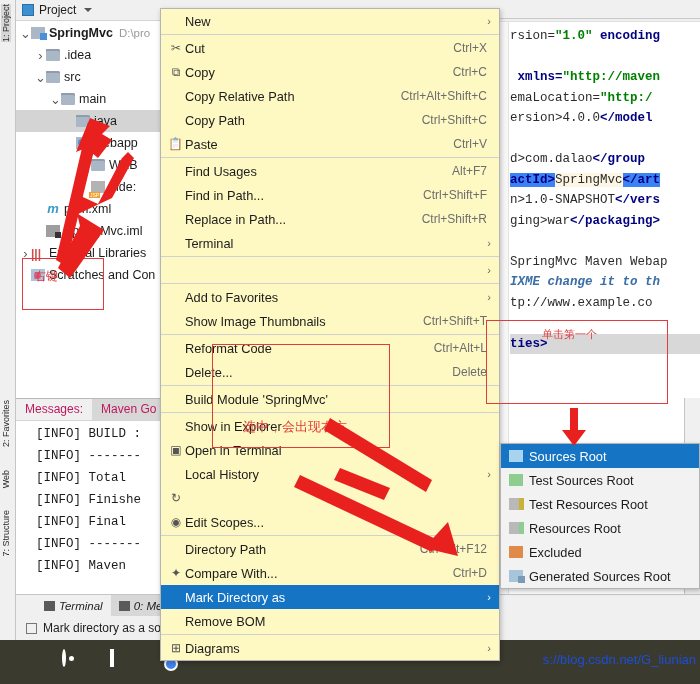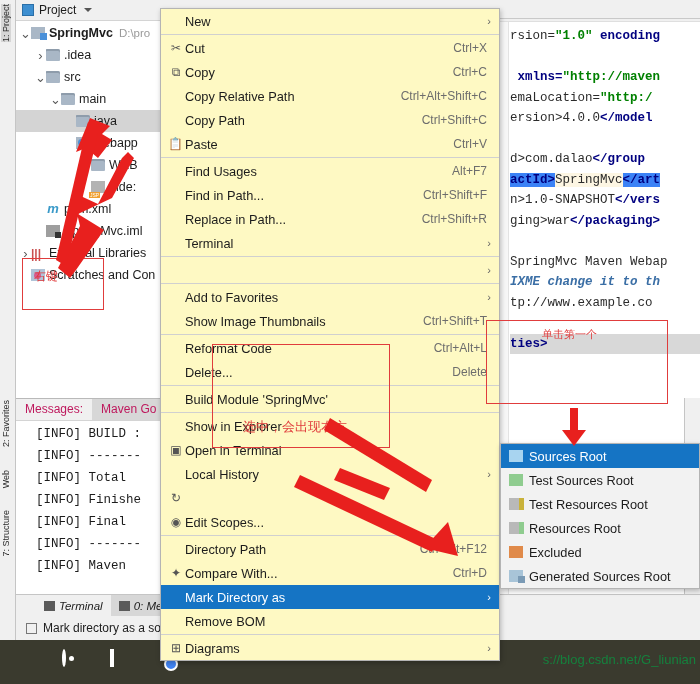--- a/index.html
+++ b/index.html
@@ -142,21 +142,21 @@
             position:relative;}
   .cortana:after{content:'';position:absolute;left:5px;top:5px;width:5px;height:5px;
                  background:#fff;border-radius:50%;}
   .taskview{ width:20px;height:18px;border:2px solid #fff;}
   .chrome{ width:22px;height:22px;border-radius:50%;
            background:conic-gradient(#ea4335 0 33%,#fbbc05 33% 50%,#34a853 50% 83%,#ea4335 83% 100%);
            position:relative;}
   .chrome:after{content:'';position:absolute;left:6px;top:6px;width:10px;height:10px;
                 border-radius:50%;background:#4285f4;border:2px solid #fff;}
   .watermark{ position:absolute; right:4px; top:652px; font-size:13px;
-              color:#15803d; font-family:"Liberation Sans",sans-serif; }
+              color:#1d4ed8; font-family:"Liberation Sans",sans-serif; }
 
   
   .ctxmenu{
     position:absolute; left:160px; top:8px; width:340px;
     background:#fef9c3; border:1px solid #b4b4b4;
     box-shadow:1px 2px 5px rgba(0,0,0,0.25);
     z-index:40;
   }
   .mi{ height:24px; display:flex; align-items:center; position:relative;
        font-size:12.8px; color:#1c1c1c; padding-left:6px; }

